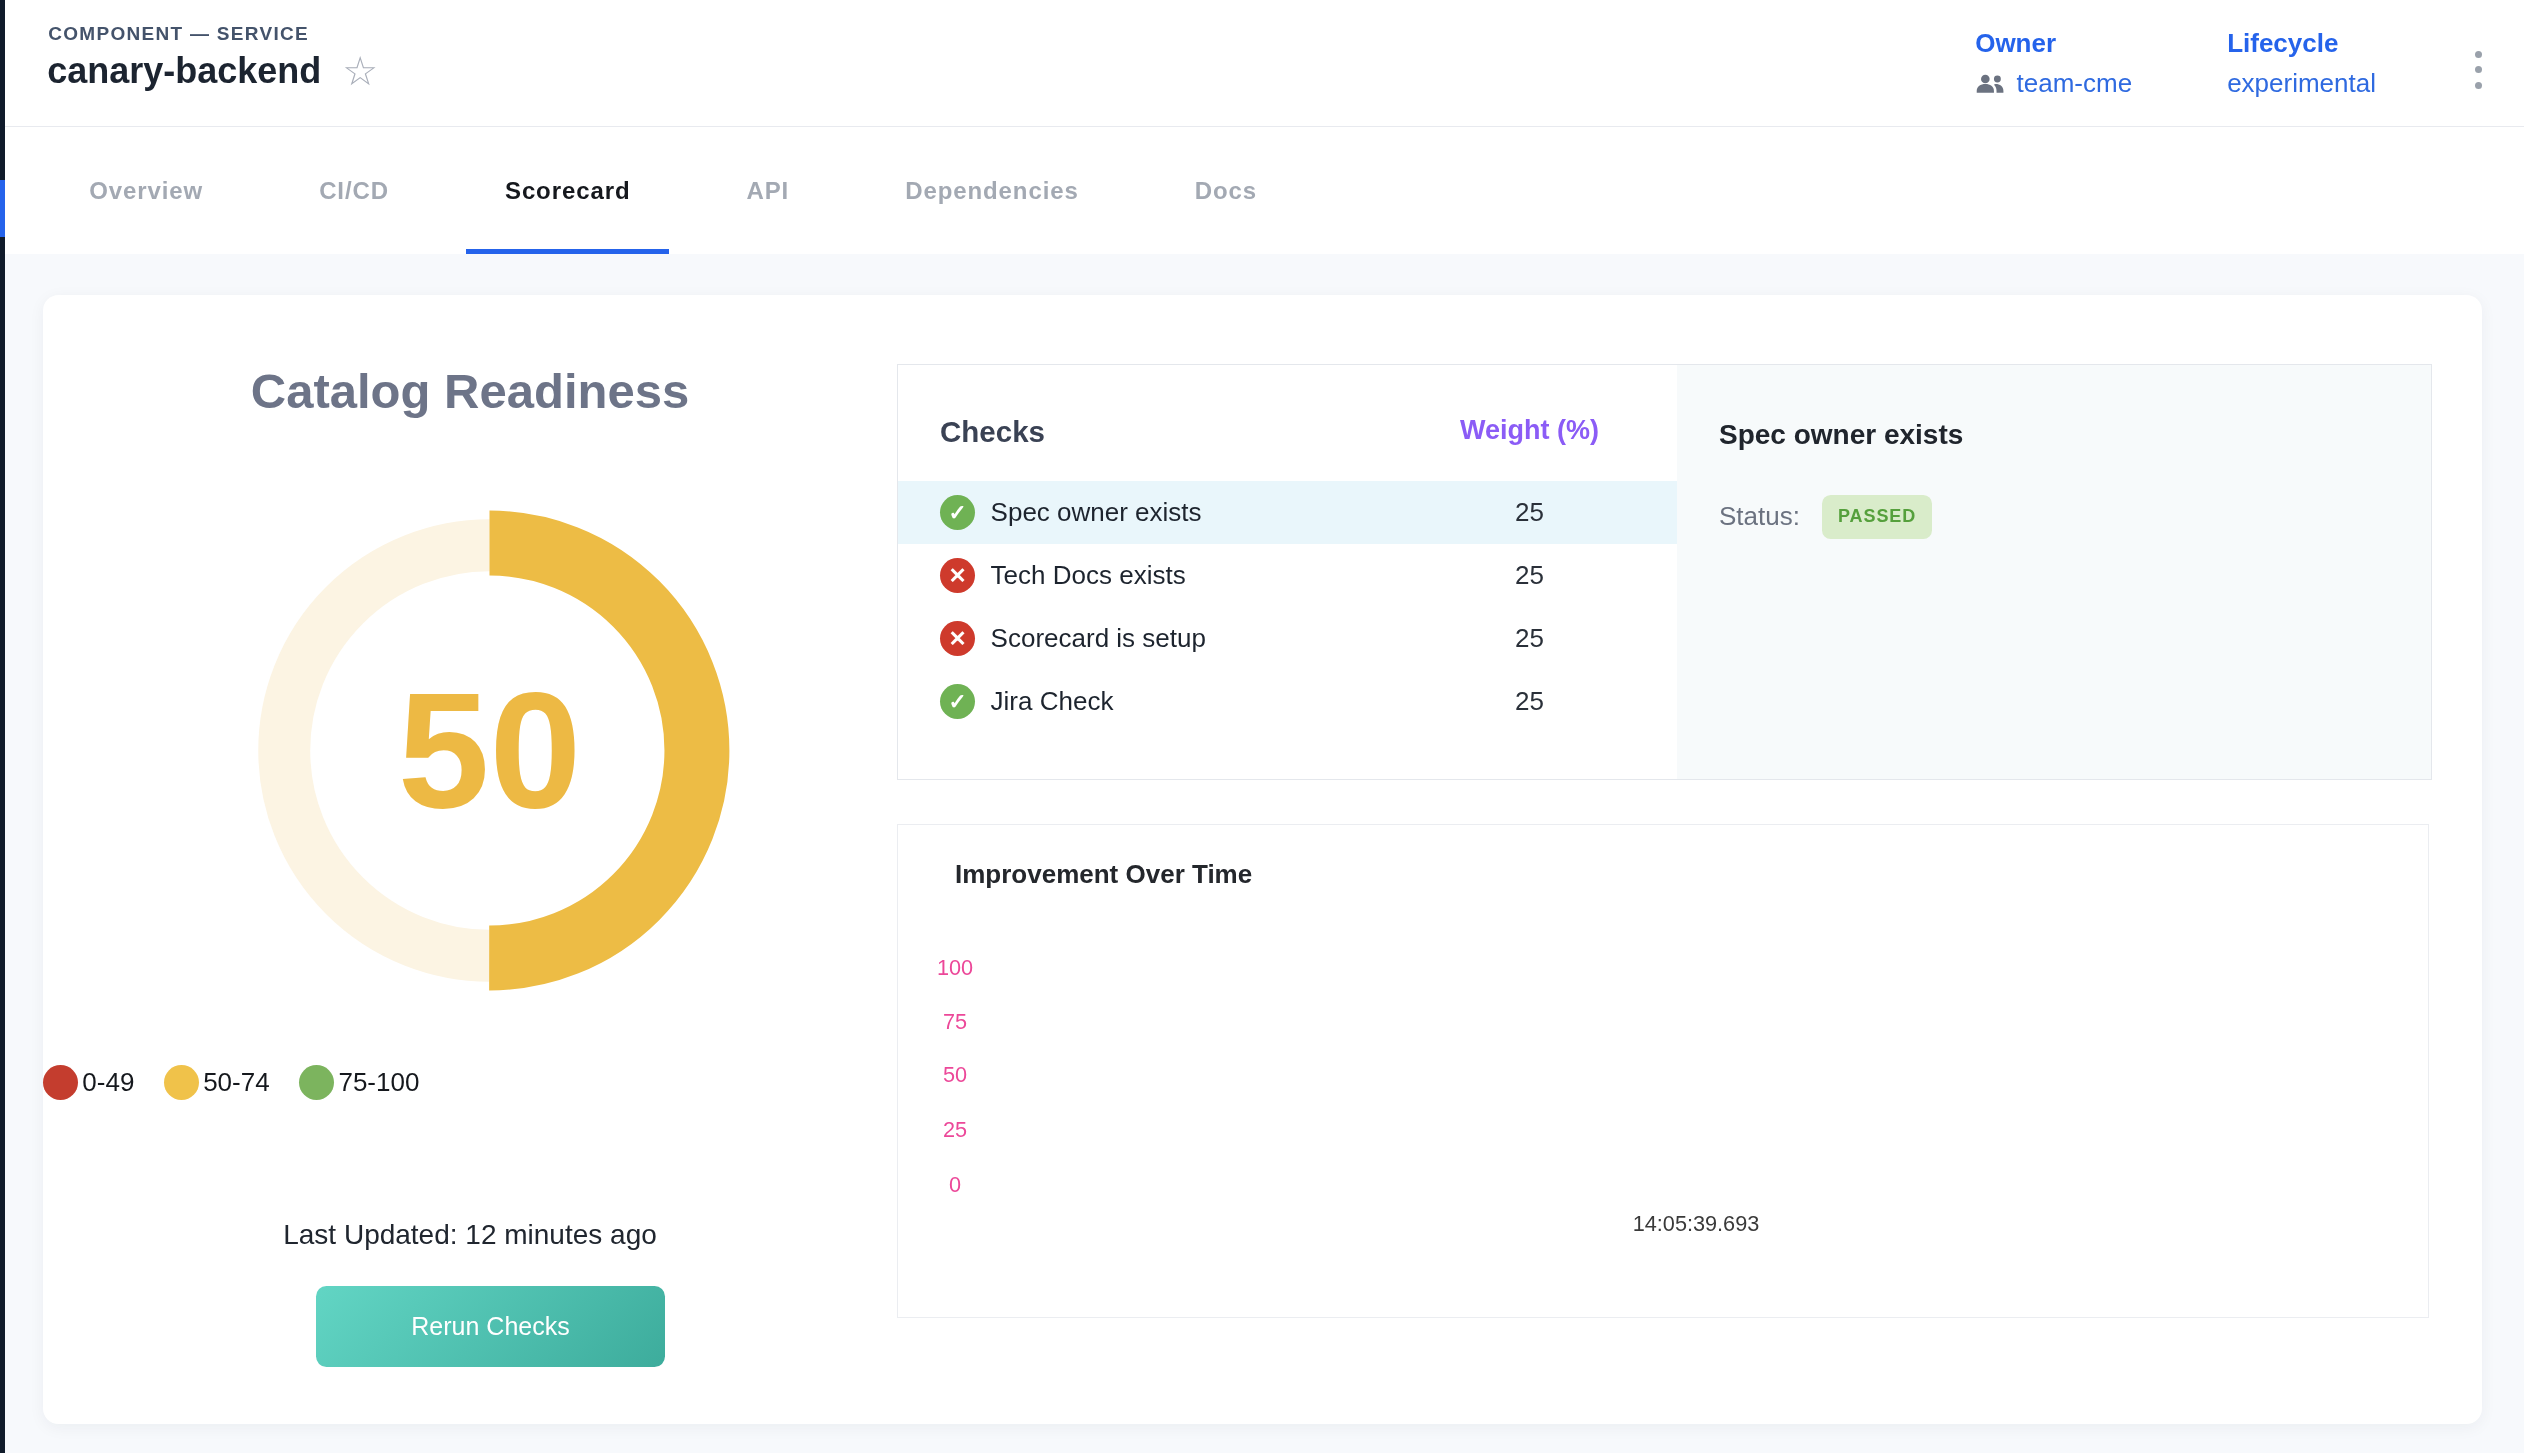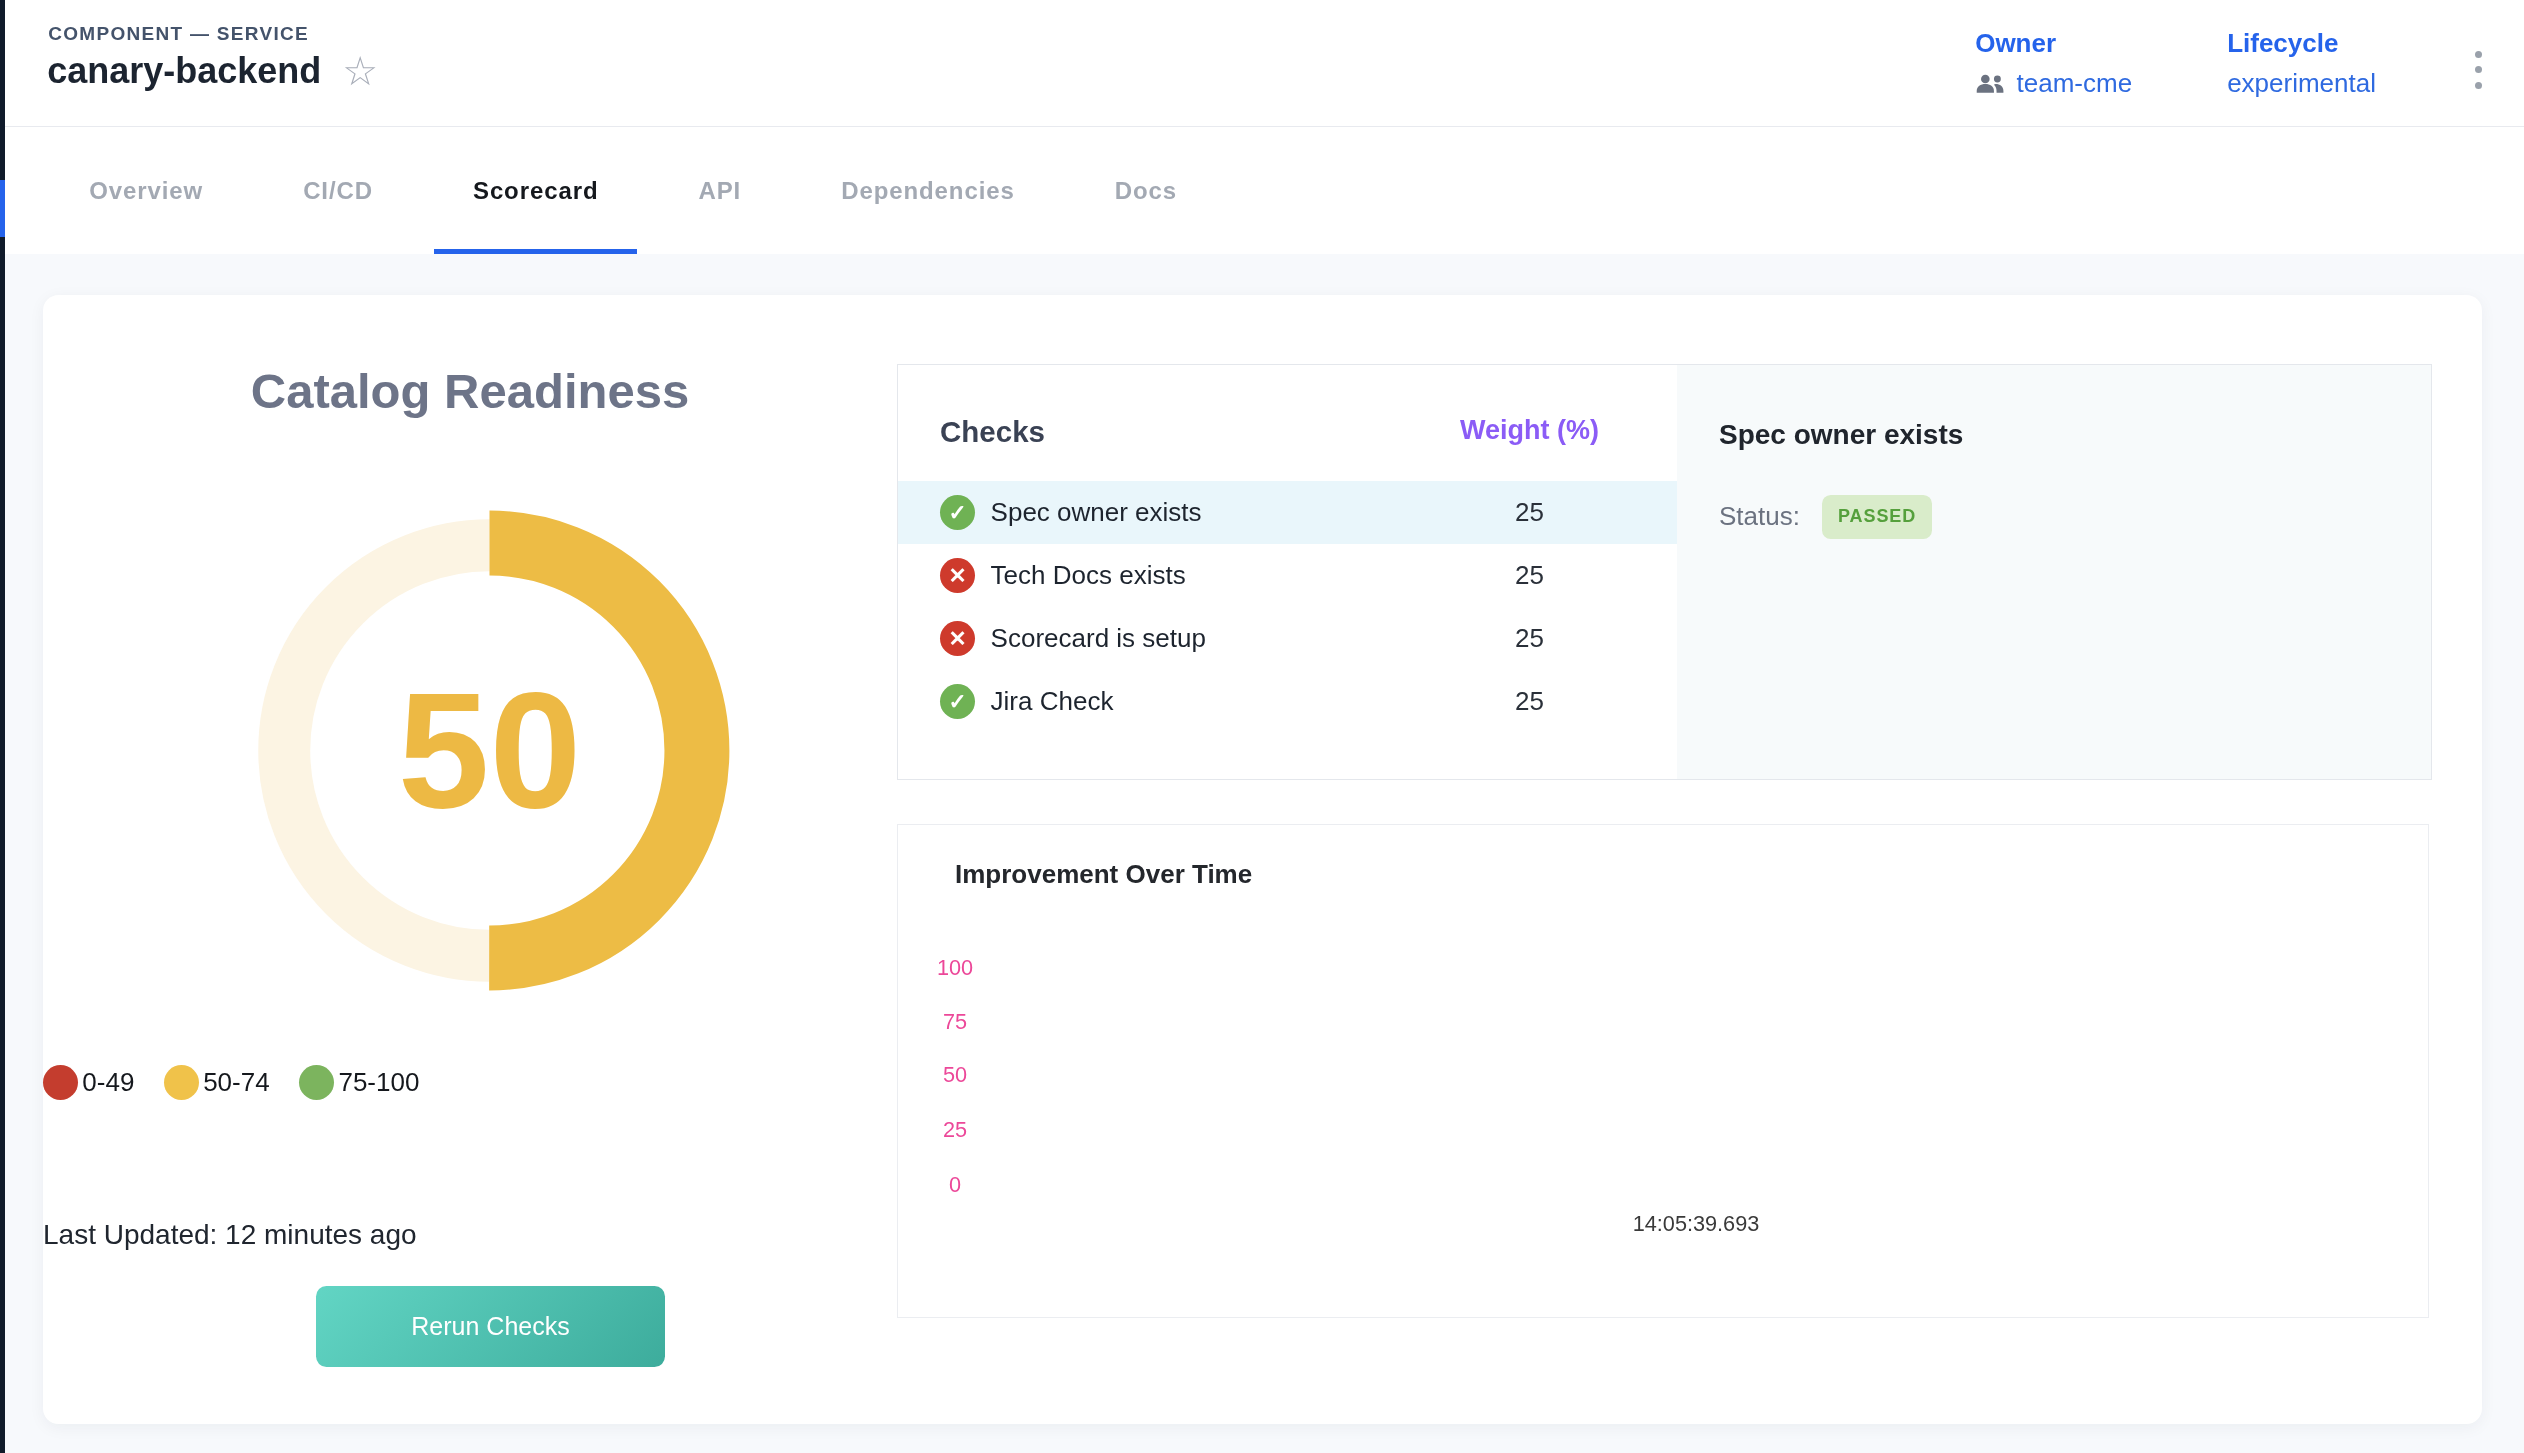--- a/index.html
+++ b/index.html
@@ -22,40 +22,40 @@
   .star { font-size:40px; color:#a9aeb9; line-height:1; cursor:pointer; }
   .header-right { position:absolute; right:40px; top:28px; display:flex; gap:95px; align-items:flex-start; }
   .meta-block { display:flex; flex-direction:column; gap:8.7px; }
   .meta-label { font-size:26px; font-weight:700; color:#2563eb; }
   .meta-value { font-size:26px; color:#2f6ae0; display:flex; align-items:center; gap:10.4px; cursor:pointer; }
   .people-icon svg { display:block; }
   .kebab { margin-top:19px; display:flex; flex-direction:column; gap:8.7px; cursor:pointer; padding:3.5px; }
   .kebab i { width:7px; height:7px; border-radius:50%; background:#9aa1ab; display:block; }
 
   
-  .tabbar { position:absolute; left:5.2px; top:127px; right:0; height:127px; background:#ffffff; display:flex; align-items:stretch; padding-left:45px; gap:22px; }
+  .tabbar { position:absolute; left:5.2px; top:127px; right:0; height:127px; background:#ffffff; display:flex; align-items:stretch; padding-left:45px; gap:38px; }
   .tab { padding:0 39px; display:flex; align-items:center; font-size:24px; letter-spacing:0.9px; color:#a3a9b3; font-weight:600; position:relative; cursor:pointer; white-space:nowrap; }
   .tab.active { color:#15181d; font-weight:700; }
   .tab.active::after { content:""; position:absolute; left:0; right:0; bottom:0; height:5.2px; background:#2563eb; }
 
   
   .card { position:absolute; left:43px; top:295px; width:2439px; height:1129px; background:#ffffff; border-radius:15.6px; box-shadow:0 3.5px 15.6px rgba(20,30,60,0.05); }
 
   
   .gauge-col { position:absolute; left:0; top:0; width:854px; height:100%; }
   .catalog-title { position:absolute; top:68px; width:100%; text-align:center; font-size:49px; font-weight:600; color:#6d7488; }
   .donut-wrap { position:absolute; left:204px; top:213px; width:485px; height:485px; }
   .score { position:absolute; inset:0; display:flex; align-items:center; justify-content:center; font-size:165px; font-weight:700; color:#edb944; }
   .legend { position:absolute; top:770px; width:100%; display:flex; justify-content:flex-start; gap:29.5px; }
   .legend-item { display:flex; align-items:center; font-size:26px; color:#15181d; }
   .dot { width:35px; height:35px; border-radius:50%; margin-right:4.3px; flex:none; }
   .dot.red { background:#c43d2e; }
   .dot.yellow { background:#f0c24a; }
   .dot.green { background:#7cb45e; }
-  .last-updated { position:absolute; top:924px; width:100%; font-size:28px; color:#20262f; }
+  .last-updated { position:absolute; top:924px; width:100%; text-align:center; font-size:28px; color:#20262f; }
   .rerun-btn { position:absolute; left:273px; top:991px; width:349px; height:81px; border:none; border-radius:10.4px;
     background:linear-gradient(135deg,#62d5c4 0%,#3dac9c 100%); color:#ffffff; font-size:25px;
     font-family:"Liberation Sans", sans-serif; display:flex; align-items:center; justify-content:center; cursor:pointer; }
 
   
   .checks-wrap { position:absolute; left:854px; top:69px; width:1535px; height:416px; display:flex; border:1.7px solid #e4e7ec; background:#ffffff; }
   .checks-left { width:779px; position:relative; }
   .checks-right { flex:1; background:#f7fafb; position:relative; }
   .checks-header { position:absolute; top:50px; left:0; right:0; display:flex; padding-left:42px; }
   .checks-header .h-name { flex:1; font-size:29.5px; font-weight:700; color:#3a4254; }

